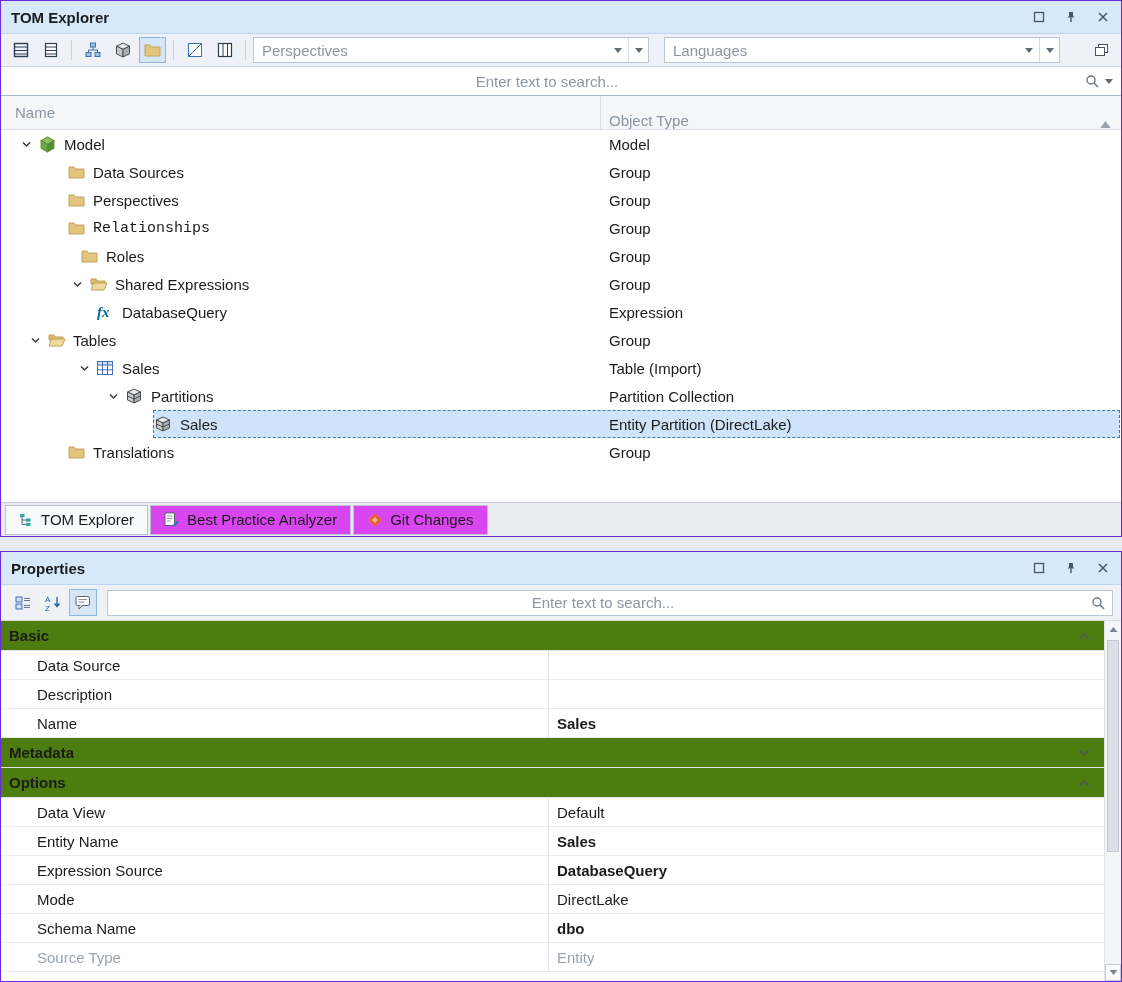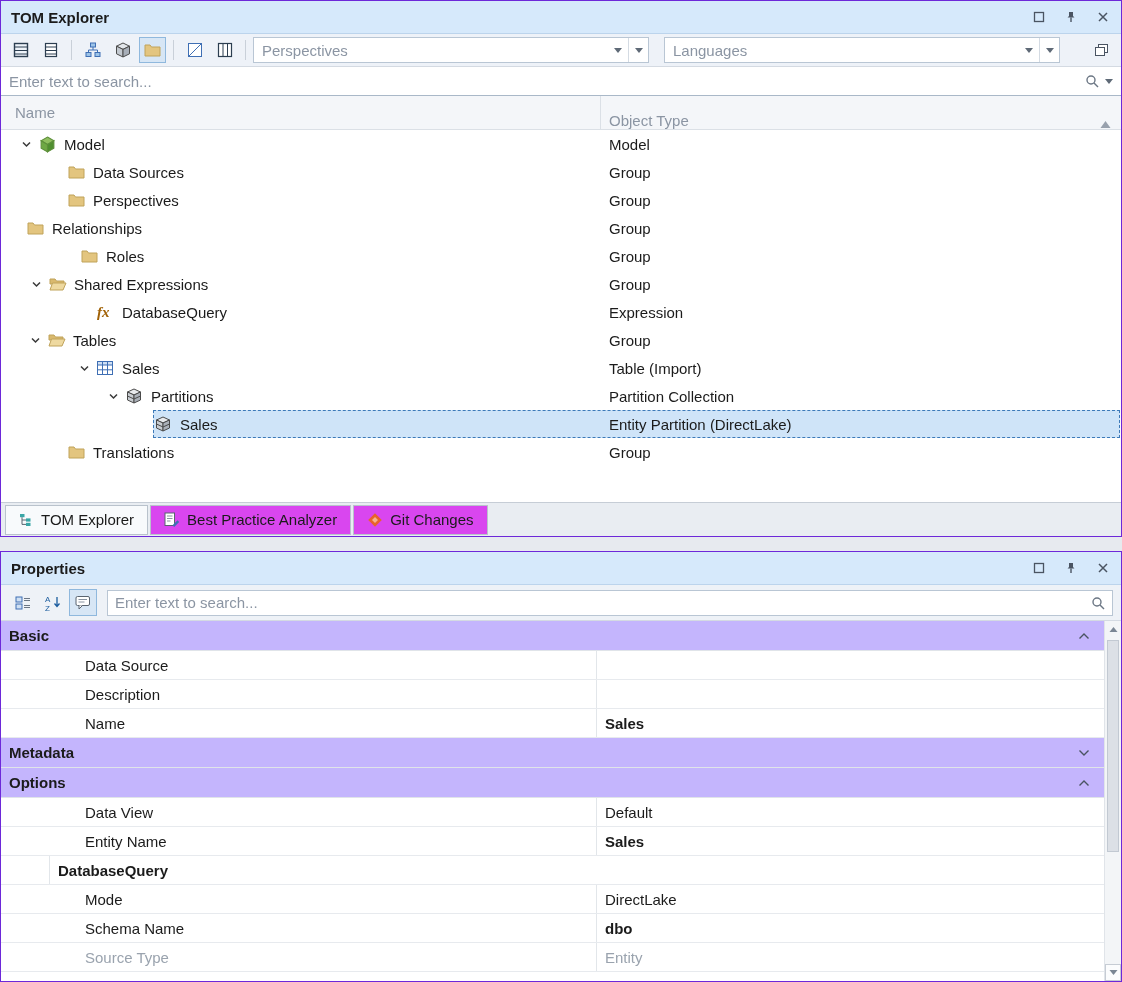--- a/index.html
+++ b/index.html
@@ -40,21 +40,21 @@
   .caret-box { width: 20px; height: 100%; display: flex; align-items: center; justify-content: center; }
   .caret-box.split { border-left: 1px solid #d4dbe3; }
   .float-btn { margin-left: auto; }
 
   .searchrow {
     height: 29px; flex: 0 0 29px; background: #fff;
     border-bottom: 1px solid #a9b8c8;
     display: flex; align-items: center; padding: 0 8px;
   }
   .searchrow input, .props-search input {
-    flex: 1; border: none; outline: none; font: inherit; color: #737373; background: transparent;
+    flex: 1; border: none; outline: none; font: inherit; color: #737373; background: transparent; text-align: center;
   }
   .searchrow input::placeholder, .props-search input::placeholder { color: #8b95a3; }
   .search-end { display: flex; align-items: center; gap: 6px; }
 
   .colheaders {
     height: 34px; flex: 0 0 34px; background: #f4f6f9;
     border-bottom: 1px solid #dbe0e6; display: flex; color: #8b95a3;
   }
   .col-name { width: 600px; padding-left: 14px; border-right: 1px solid #dbe0e6; display: flex; align-items: center; }
   .col-type { flex: 1; padding-left: 8px; display: flex; align-items: flex-end; }
@@ -64,21 +64,21 @@
   .tree-row { height: 28px; display: flex; position: relative; }
   .cell-name { width: 600px; display: flex; align-items: center; position: relative; z-index: 1; }
   .cell-type { flex: 1; padding-left: 8px; display: flex; align-items: center; position: relative; z-index: 1; }
   .chev { width: 26px; flex: 0 0 26px; display: flex; justify-content: center; align-items: center; }
   .node-icon { width: 22px; flex: 0 0 22px; display: flex; align-items: center; }
   .node-label { margin-left: 3px; white-space: nowrap; }
   .sel-bg {
     position: absolute; top: 0; bottom: 0; right: 1px; z-index: 0;
     background: #cfe4f8; border: 1px dashed #3d7ab8;
   }
-  .fx-glyph { font-family: "Liberation Serif", serif; font-style: italic; font-weight: bold; color: #a16207; font-size: 15px; }
+  .fx-glyph { font-family: "Liberation Serif", serif; font-style: italic; font-weight: bold; color: #0369a1; font-size: 15px; }
 
   .tabstrip {
     height: 34px; flex: 0 0 34px; background: #e9edf2; border-top: 1px solid #c6cdd6;
     display: flex; align-items: center; padding: 0 2px;
   }
   .tab {
     display: flex; align-items: center; gap: 7px; height: 30px; padding: 0 13px;
     border: 1px solid #b9c2cc; background: #d946ef; margin-left: 2px; cursor: pointer;
   }
   .tab.active { background: #f8fafc; }
@@ -91,25 +91,25 @@
   }
   .ptb-btn { width: 28px; height: 27px; display: flex; align-items: center; justify-content: center; border: 1px solid transparent; background: none; }
   .ptb-btn.pressed { background: #d7e6f5; border-color: #8fb8dd; }
   .props-search {
     flex: 1; height: 26px; border: 1px solid #b9c6d4; background: #fff;
     display: flex; align-items: center; margin-left: 8px; padding: 0 7px;
   }
   .props-grid-wrap { flex: 1; position: relative; background: #fff; }
   .props-grid { position: absolute; left: 0; top: 0; right: 17px; }
   .pg-group {
-    height: 30px; background: #c4b5fd; display: flex; align-items: center;
+    height: 30px; background: #4d7c0f; display: flex; align-items: center;
     padding: 0 14px 0 8px; font-weight: bold; border-bottom: 1px solid #e0e4e9;
   }
   .pg-group .g-chev { margin-left: auto; display: flex; }
-  .pg-row { height: 29px; display: flex; border-bottom: 1px solid #e7eaee; padding-left: 48px; }
+  .pg-row { height: 29px; display: flex; border-bottom: 1px solid #e7eaee; }
   .pg-name { width: 547px; padding-left: 36px; display: flex; align-items: center; }
   .pg-value { flex: 1; border-left: 1px solid #e2e6ea; padding-left: 8px; display: flex; align-items: center; }
   .pg-value.bold { font-weight: bold; }
   .pg-row.disabled .pg-name, .pg-row.disabled .pg-value { color: #9aa3ae; }
 
   .scrollbar {
     position: absolute; right: 0; top: 0; bottom: 0; width: 17px;
     background: #f3f5f7; border-left: 1px solid #e0e4e9;
   }
   .sb-btn { position: absolute; left: 0; width: 16px; height: 17px; display: flex; align-items: center; justify-content: center; }
@@ -302,21 +302,21 @@
             <span class="node-icon">
               <svg width="17" height="14" viewBox="0 0 17 14">
                 <path d="M1 2 h5 l1.5 2 H16 v9 H1 z" fill="#e3c57f" stroke="#c0a35b"></path>
               </svg>
             </span>
             <span class="node-label">Perspectives</span>
           </div>
           <div class="cell-type">Group</div>
         </div>
         <div class="tree-row">
-          <div class="cell-name" style="">
+          <div class="cell-name" style="padding-left: 41px; font-family: Liberation Mono, monospace;">
             <span class="chev"></span>
             <span class="node-icon">
               <svg width="17" height="14" viewBox="0 0 17 14">
                 <path d="M1 2 h5 l1.5 2 H16 v9 H1 z" fill="#e3c57f" stroke="#c0a35b"></path>
               </svg>
             </span>
             <span class="node-label">Relationships</span>
           </div>
           <div class="cell-type">Group</div>
         </div>
@@ -326,21 +326,21 @@
             <span class="node-icon">
               <svg width="17" height="14" viewBox="0 0 17 14">
                 <path d="M1 2 h5 l1.5 2 H16 v9 H1 z" fill="#e3c57f" stroke="#c0a35b"></path>
               </svg>
             </span>
             <span class="node-label">Roles</span>
           </div>
           <div class="cell-type">Group</div>
         </div>
         <div class="tree-row">
-          <div class="cell-name" style="padding-left: 22px; text-align: center;">
+          <div class="cell-name" style="padding-left: 63px; text-align: center;">
             <span class="chev">
               <svg width="11" height="11" viewBox="0 0 11 11">
                 <path d="M2 3.5 L5.5 7 L9 3.5" fill="none" stroke="#3a3a3a" stroke-width="1.5"></path>
               </svg>
             </span>
             <span class="node-icon">
               <svg width="18" height="14" viewBox="0 0 18 14">
                 <path d="M1 2 h5 l1.5 2 H15 v3 H1 z" fill="#d9b96e" stroke="#c0a35b"></path>
                 <path d="M3.5 6 H17 l-3 7 H1 z" fill="#eed9a0" stroke="#c0a35b"></path>
               </svg>
@@ -576,20 +576,21 @@
           </div>
           <div class="pg-row">
             <div class="pg-name">Data View</div>
             <div class="pg-value">Default</div>
           </div>
           <div class="pg-row">
             <div class="pg-name">Entity Name</div>
             <div class="pg-value bold">Sales</div>
           </div>
           <div class="pg-row">
+            <div class="pg-name">Expression Source</div>
             <div class="pg-value bold">DatabaseQuery</div>
           </div>
           <div class="pg-row">
             <div class="pg-name">Mode</div>
             <div class="pg-value">DirectLake</div>
           </div>
           <div class="pg-row">
             <div class="pg-name">Schema Name</div>
             <div class="pg-value bold">dbo</div>
           </div>

